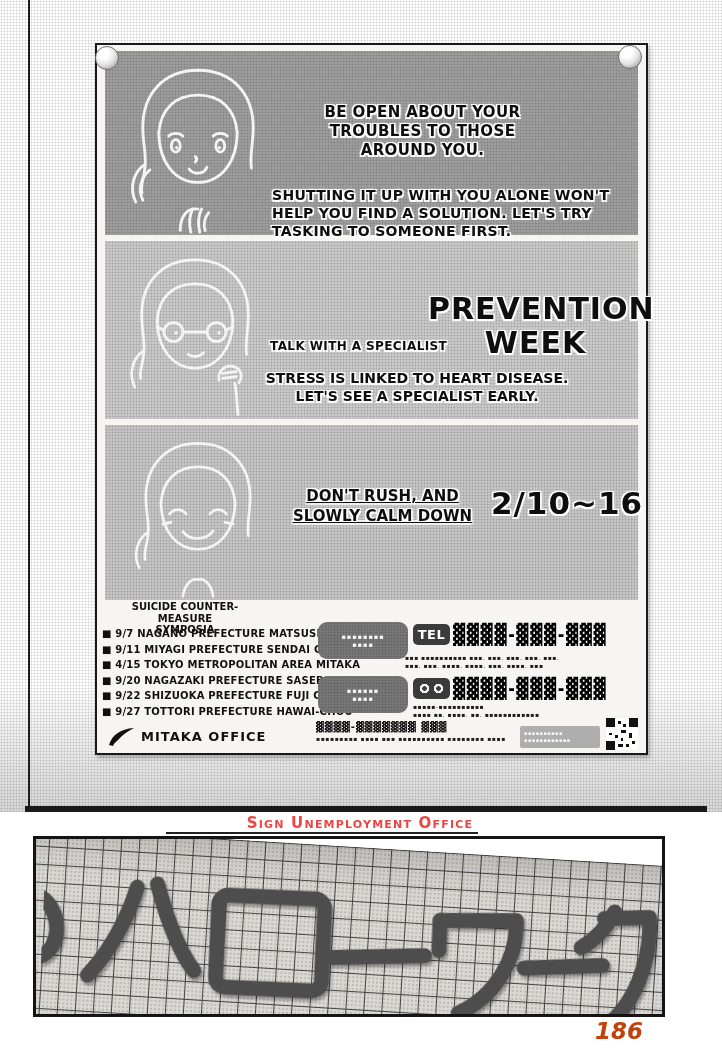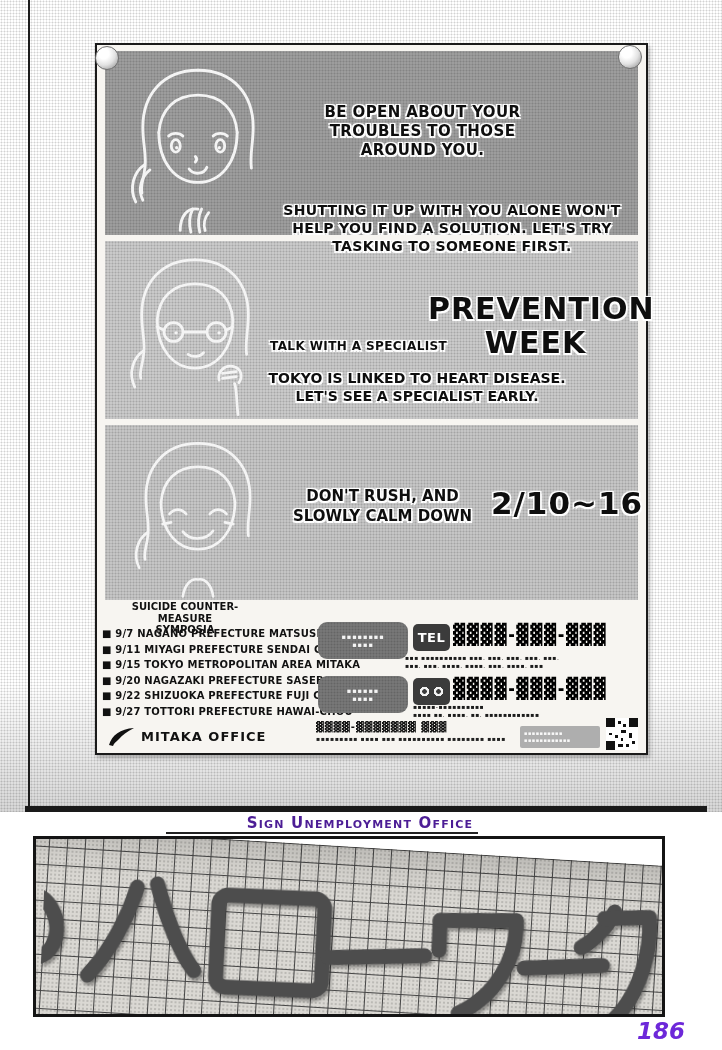--- a/index.html
+++ b/index.html
@@ -22,75 +22,75 @@
   .panel2{top:241px;height:178px;background-color:#c9c9c9;}
   .panel3{top:425px;height:175px;background-color:#c5c5c5;}
   .grommet{position:absolute;width:22px;height:22px;border-radius:50%;border:1px solid #707070;
            background:radial-gradient(circle at 35% 30%,#ffffff 25%,#e2e2e2 55%,#9a9a9a 90%);}
   .halo{text-shadow:-1.5px -1.5px 0 rgba(255,255,255,.95),1.5px -1.5px 0 rgba(255,255,255,.95),
         -1.5px 1.5px 0 rgba(255,255,255,.95),1.5px 1.5px 0 rgba(255,255,255,.95),
         0 0 4px rgba(255,255,255,.85);}
   .ptxt{position:absolute;font-weight:bold;white-space:pre-line;color:#0e0e0e;}
   .lead1{left:280px;top:103px;width:285px;text-align:center;font-size:15px;line-height:1.28;letter-spacing:.4px;}
   .head1{left:492px;top:116px;width:150px;text-align:center;font-size:27px;letter-spacing:2px;}
-  .body1{left:272px;top:186px;width:360px;text-align:center;font-size:14px;line-height:1.3;letter-spacing:.3px;margin-top:15px;}
+  .body1{left:272px;top:186px;width:360px;text-align:left;font-size:14px;line-height:1.3;letter-spacing:.3px;}
   .head2{left:428px;top:292px;width:215px;text-align:center;font-size:30px;line-height:1.12;letter-spacing:1px;}
   .lead2{left:270px;top:339px;width:210px;font-size:12px;letter-spacing:.4px;}
   .body2{left:262px;top:369px;width:310px;text-align:center;font-size:14px;line-height:1.3;}
-  .lead3{left:285px;top:486px;width:195px;text-align:center;font-size:15px;line-height:1.35;}
+  .lead3{left:285px;top:486px;width:195px;text-align:center;font-size:15px;line-height:1.35;text-decoration:underline;}
   .head3{left:487px;top:485px;width:160px;text-align:center;font-size:31px;letter-spacing:1px;}
   .body3{left:266px;top:534px;width:370px;text-align:center;font-size:14px;line-height:1.3;}
   .sketch{position:absolute;}
   .sketch path,.sketch ellipse,.sketch circle{fill:none;stroke:#f4f4f4;stroke-width:3.2;
           stroke-linecap:round;stroke-linejoin:round;}
   .sketch .fill{fill:#f4f4f4;stroke:none;}
   
   .symp-title{position:absolute;left:106px;top:601px;width:158px;text-align:center;
               font-size:10px;font-weight:bold;line-height:1.15;white-space:pre-line;}
   .symp-list{position:absolute;left:102px;top:626px;width:250px;}
   .symp-item{font-size:10px;font-weight:bold;line-height:15.6px;letter-spacing:.2px;white-space:nowrap;}
   .hotbox{position:absolute;left:318px;width:90px;height:37px;border-radius:9px;background-color:#777777;
           display:flex;flex-direction:column;align-items:center;justify-content:center;}
   .hotbox .bl{color:#f5f5f5;font-size:6.5px;line-height:8px;letter-spacing:1px;white-space:pre-line;
           text-align:center;filter:blur(.3px);}
-  .badge{position:absolute;left:413px;width:37px;height:27px;background:#3b3b3b;border-radius:5px;
+  .badge{position:absolute;left:413px;width:37px;height:21px;background:#3b3b3b;border-radius:5px;
          display:flex;align-items:center;justify-content:center;}
   .badge .tel{color:#fff;font-weight:bold;font-size:13px;letter-spacing:.5px;}
   .phone-circle{width:11px;height:11px;border-radius:50%;margin:0 1.5px;
          background:radial-gradient(circle,#3b3b3b 2px,#f2f2f2 2.6px 4.6px,#3b3b3b 5px);}
   .number{position:absolute;left:453px;width:195px;font-size:16px;font-weight:bold;letter-spacing:1.5px;
           color:#141414;transform:scaleY(1.25);filter:blur(.3px) contrast(1.2);}
   .fineprint{position:absolute;font-size:6px;line-height:8px;color:#1c1c1c;white-space:pre-line;
              letter-spacing:.5px;filter:blur(.2px);}
   .cab-text{position:absolute;left:141px;top:729px;font-size:13px;font-weight:bold;letter-spacing:1px;}
   .search-bold{position:absolute;left:316px;top:721px;font-size:10px;font-weight:bold;color:#161616;
                letter-spacing:1px;filter:blur(.3px);}
   .search-sub{position:absolute;left:316px;top:735px;font-size:6px;color:#222;letter-spacing:.6px;filter:blur(.2px);}
   .qr-note{position:absolute;left:520px;top:726px;width:80px;height:22px;background:#aeaeae;border-radius:2px;
            display:flex;flex-direction:column;justify-content:center;padding-left:4px;box-sizing:border-box;}
   .qr-note span{color:#f8f8f8;font-size:5px;line-height:7px;letter-spacing:.5px;white-space:pre-line;filter:blur(.2px);}
   
   .caption{position:absolute;left:230px;top:814px;width:260px;text-align:center;
-           font-variant:small-caps;font-weight:bold;font-size:15px;letter-spacing:1.2px;color:#4c1d95;}
+           font-variant:small-caps;font-weight:bold;font-size:15px;letter-spacing:1.2px;color:#ef4444;}
   .caption-rule{position:absolute;left:166px;top:832px;width:312px;height:2px;background:#222;}
   .photo-frame{position:absolute;left:33px;top:836px;width:632px;height:181px;box-sizing:border-box;
                border:3px solid #141414;background:#ffffff;overflow:hidden;}
   .tiles{position:absolute;left:-40px;top:-14px;width:130%;height:135%;
          background-color:#dad8d3;
          background-image:linear-gradient(to bottom,#454545 1.5px,rgba(0,0,0,0) 1.5px),
                           linear-gradient(to right,#454545 1.5px,rgba(0,0,0,0) 1.5px),
                           radial-gradient(rgba(0,0,0,0.14) 1px,rgba(0,0,0,0) 1.4px);
          background-size:18px 18px,18px 18px,4px 4px;
          transform:rotate(3.5deg);transform-origin:0 0;
          box-shadow:inset 0 0 50px rgba(0,0,0,0.28);}
   .sign-svg{position:absolute;left:6px;top:14px;transform:rotate(2.5deg);transform-origin:0 50%;
             filter:drop-shadow(2px 3px 1.5px rgba(0,0,0,0.35));}
   .sign-svg path,.sign-svg rect{fill:none;stroke:#4d4d4d;stroke-width:15;stroke-linecap:round;stroke-linejoin:round;}
-  .page-number{position:absolute;left:595px;top:1018px;width:90px;text-align:right;
-               font-size:23px;font-style:italic;font-weight:bold;color:#6d28d9;}
+  .page-number{position:absolute;left:595px;top:1018px;width:90px;text-align:left;
+               font-size:23px;font-style:italic;font-weight:bold;color:#c2410c;}
 </style>
 </head>
 <body>
 
 <div class="page">
 
   <div class="scene halftone">
     <div class="shade-bottom"></div>
   </div>
   <div class="border-left"></div>
@@ -163,33 +163,33 @@
   <div class="ptxt halo lead1">BE OPEN ABOUT YOUR
 TROUBLES TO THOSE
 AROUND YOU.</div>
   <div class="ptxt halo body1">SHUTTING IT UP WITH YOU ALONE WON'T
 HELP YOU FIND A SOLUTION. LET'S TRY
 TASKING TO SOMEONE FIRST.</div>
 
   <div class="ptxt halo head2">PREVENTION
 WEEK</div>
   <div class="ptxt halo lead2">TALK WITH A SPECIALIST</div>
-  <div class="ptxt halo body2">TOKYO IS LINKED TO HEART DISEASE.
+  <div class="ptxt halo body2">STRESS IS LINKED TO HEART DISEASE.
 LET'S SEE A SPECIALIST EARLY.</div>
 
   <div class="ptxt halo lead3">DON'T RUSH, AND
 SLOWLY CALM DOWN</div>
   <div class="ptxt halo head3">2/10~16</div>
 
   <div class="symp-title">SUICIDE COUNTER-MEASURE
 SYMPOSIA</div>
   <div class="symp-list">
     <div class="symp-item">■ 9/7 NAGANO PREFECTURE MATSUSHIRU-CHOU</div>
     <div class="symp-item">■ 9/11 MIYAGI PREFECTURE SENDAI CITY</div>
-    <div class="symp-item">■ 9/15 TOKYO METROPOLITAN AREA MITAKA</div>
+    <div class="symp-item">■ 4/15 TOKYO METROPOLITAN AREA MITAKA</div>
     <div class="symp-item">■ 9/20 NAGAZAKI PREFECTURE SASEBO CITY</div>
     <div class="symp-item">■ 9/22 SHIZUOKA PREFECTURE FUJI CITY</div>
     <div class="symp-item">■ 9/27 TOTTORI PREFECTURE HAWAI-CHOU</div>
   </div>
 
   <div class="hotbox halftone" style="top:622px;">
     <span class="bl">▪▪▪▪▪▪▪▪
 ▪▪▪▪</span>
   </div>
   <div class="badge" style="top:624px;">

